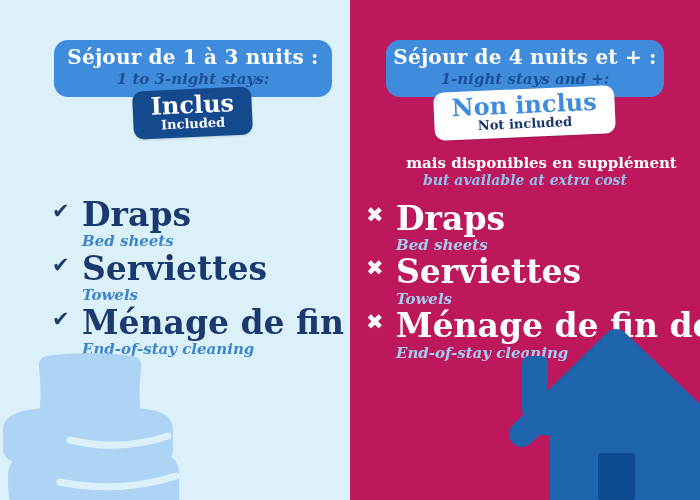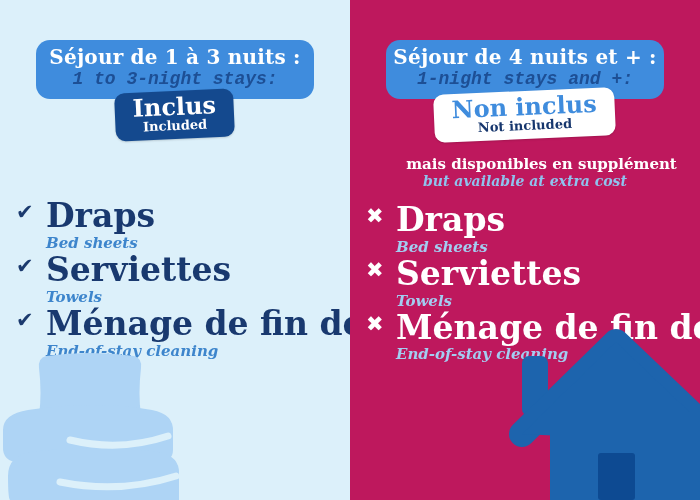--- a/index.html
+++ b/index.html
@@ -1,25 +1,25 @@
 <!DOCTYPE html>
 <html><head>
 <meta charset="utf-8">
 <style>
   html,body{margin:0;padding:0;}
   body{font-family:"DejaVu Serif","Liberation Serif",serif;}
   .poster{width:700px;height:500px;display:flex;overflow:hidden;position:relative;}
   .panel{width:350px;height:500px;position:relative;overflow:hidden;box-sizing:border-box;}
-  .panel.left{background:#dcf0fa;}
+  .panel.left{background:#dcf0fa;padding-left:36px;}
   .panel.right{background:#be185d;}
 
   .header-badge{width:278px;margin:40px auto 0;background:#3f8cdd;border-radius:14px;
     text-align:center;padding:6px 0 9px;position:relative;z-index:1;}
   .header-title{color:#ffffff;font-weight:bold;font-size:20px;line-height:1.15;letter-spacing:.2px;}
-  .header-sub{color:#1d4f95;font-weight:bold;font-style:italic;font-size:18px;line-height:1.15;font-family:Liberation Mono, monospace;}
+  .header-sub{color:#1d4f95;font-weight:bold;font-style:italic;font-size:15px;line-height:1.15;}
 
   .stamp-wrap{text-align:center;position:relative;z-index:2;}
   .stamp{display:inline-block;transform:rotate(-2.5deg);text-align:center;border-radius:10px;
     margin-top:-8px;padding:3px 18px 6px;box-shadow:0 1px 2px rgba(0,0,0,.15);}
   .stamp.dark{background:#14498e;}
   .stamp.white{background:#ffffff;}
   .stamp-main{font-weight:bold;font-size:24px;line-height:1.05;display:block;}
   .stamp-sub{font-weight:bold;font-size:13px;line-height:1.1;display:block;}
   .stamp.dark .stamp-main,.stamp.dark .stamp-sub{color:#ffffff;}
   .stamp.white .stamp-main{color:#3f8cdd;}

